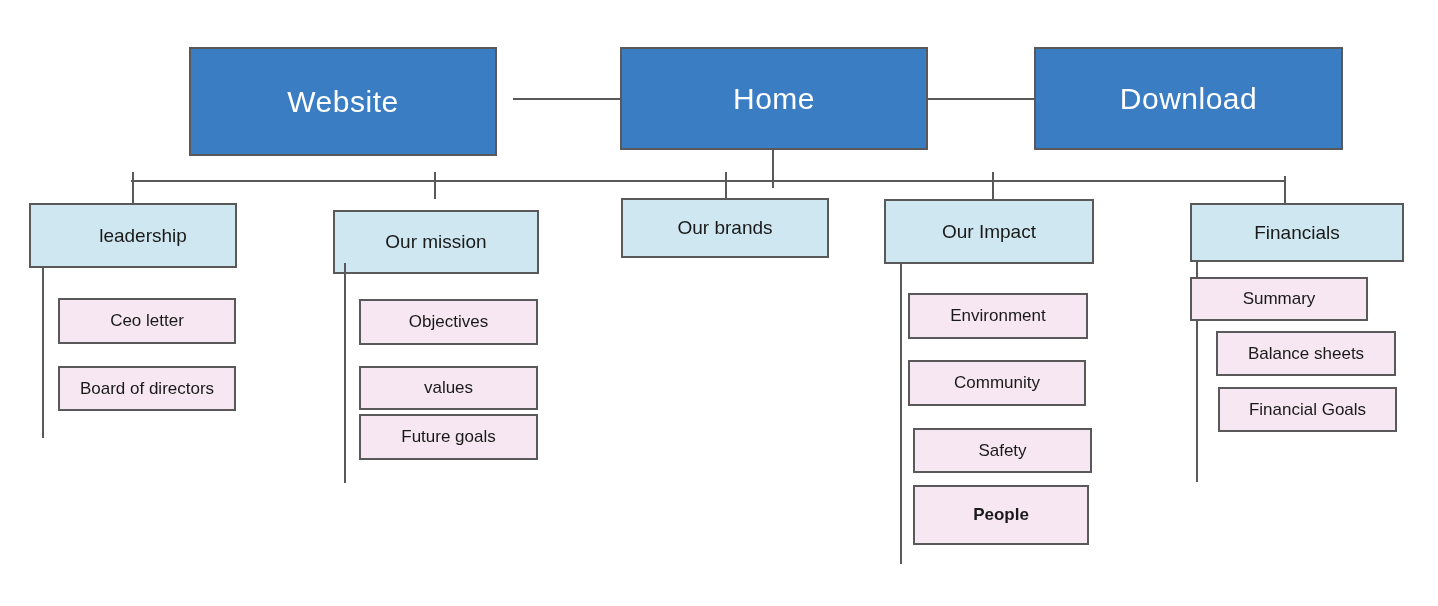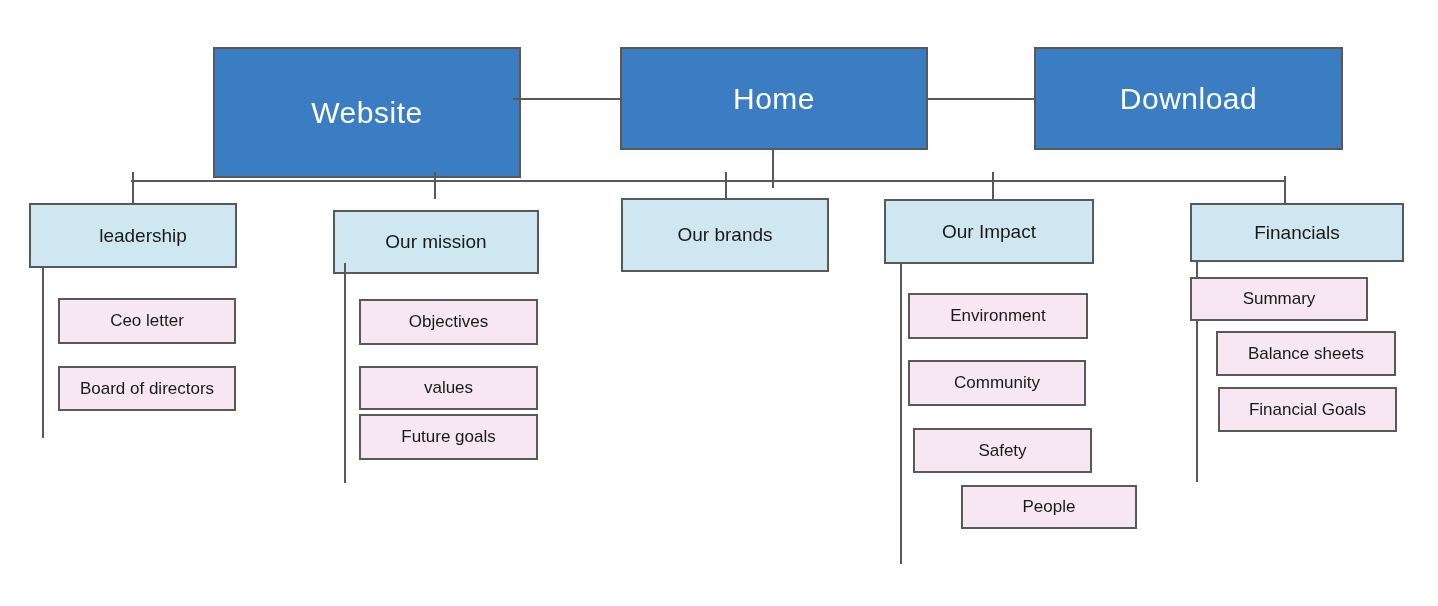--- a/index.html
+++ b/index.html
@@ -44,21 +44,21 @@
   .line {
     position: absolute;
     background: #595959;
   }
 </style>
 </head>
 <body>
 
 <div class="canvas">
 
-  <div class="node top-node" style="left:213px; top:47px; width:308px; height:131px;">
+  <div class="node top-node" style="left:189px; top:47px; width:308px; height:109px;">
     <span>Website</span>
   </div>
   <div class="node top-node" style="left:620px; top:47px; width:308px; height:103px;">
     <span>Home</span>
   </div>
   <div class="node top-node" style="left:1034px; top:47px; width:309px; height:103px;">
     <span>Download</span>
   </div>
 
   <div class="line" style="left:513px; top:98px; width:107px; height:2px;"></div>
@@ -73,21 +73,21 @@
   <div class="line" style="left:725px;  top:172px; width:2px; height:26px;"></div>
   <div class="line" style="left:992px;  top:172px; width:2px; height:28px;"></div>
   <div class="line" style="left:1284px; top:176px; width:2px; height:27px;"></div>
 
   <div class="node section-node" style="left:29px; top:203px; width:208px; height:65px;padding-left:20px;">
     <span>leadership</span>
   </div>
   <div class="node section-node" style="left:333px; top:199px; width:206px; height:64px;margin-top:11px;">
     <span>Our mission</span>
   </div>
-  <div class="node section-node" style="left:621px; top:198px; width:208px; height:74px;">
+  <div class="node section-node" style="left:621px; top:198px; width:208px; height:60px;">
     <span>Our brands</span>
   </div>
   <div class="node section-node" style="left:884px; top:199px; width:210px; height:65px;">
     <span>Our Impact</span>
   </div>
   <div class="node section-node" style="left:1190px; top:203px; width:214px; height:59px;">
     <span>Financials</span>
   </div>
 
   <div class="line" style="left:42px;   top:268px; width:2px; height:170px;"></div>
@@ -114,21 +114,21 @@
 
   <div class="node child-node" style="left:908px; top:293px; width:180px; height:46px;">
     <span>Environment</span>
   </div>
   <div class="node child-node" style="left:908px; top:360px; width:178px; height:46px;">
     <span>Community</span>
   </div>
   <div class="node child-node" style="left:913px; top:428px; width:179px; height:45px;">
     <span>Safety</span>
   </div>
-  <div class="node child-node" style="left:961px; top:485px; width:176px; height:44px;">
+  <div class="node child-node" style="left:913px; top:485px; width:176px; height:60px;font-weight:bold;">
     <span>People</span>
   </div>
 
   <div class="node child-node" style="left:1190px; top:277px; width:178px; height:44px;">
     <span>Summary</span>
   </div>
   <div class="node child-node" style="left:1216px; top:331px; width:180px; height:45px;">
     <span>Balance sheets</span>
   </div>
   <div class="node child-node" style="left:1218px; top:387px; width:179px; height:45px;">

